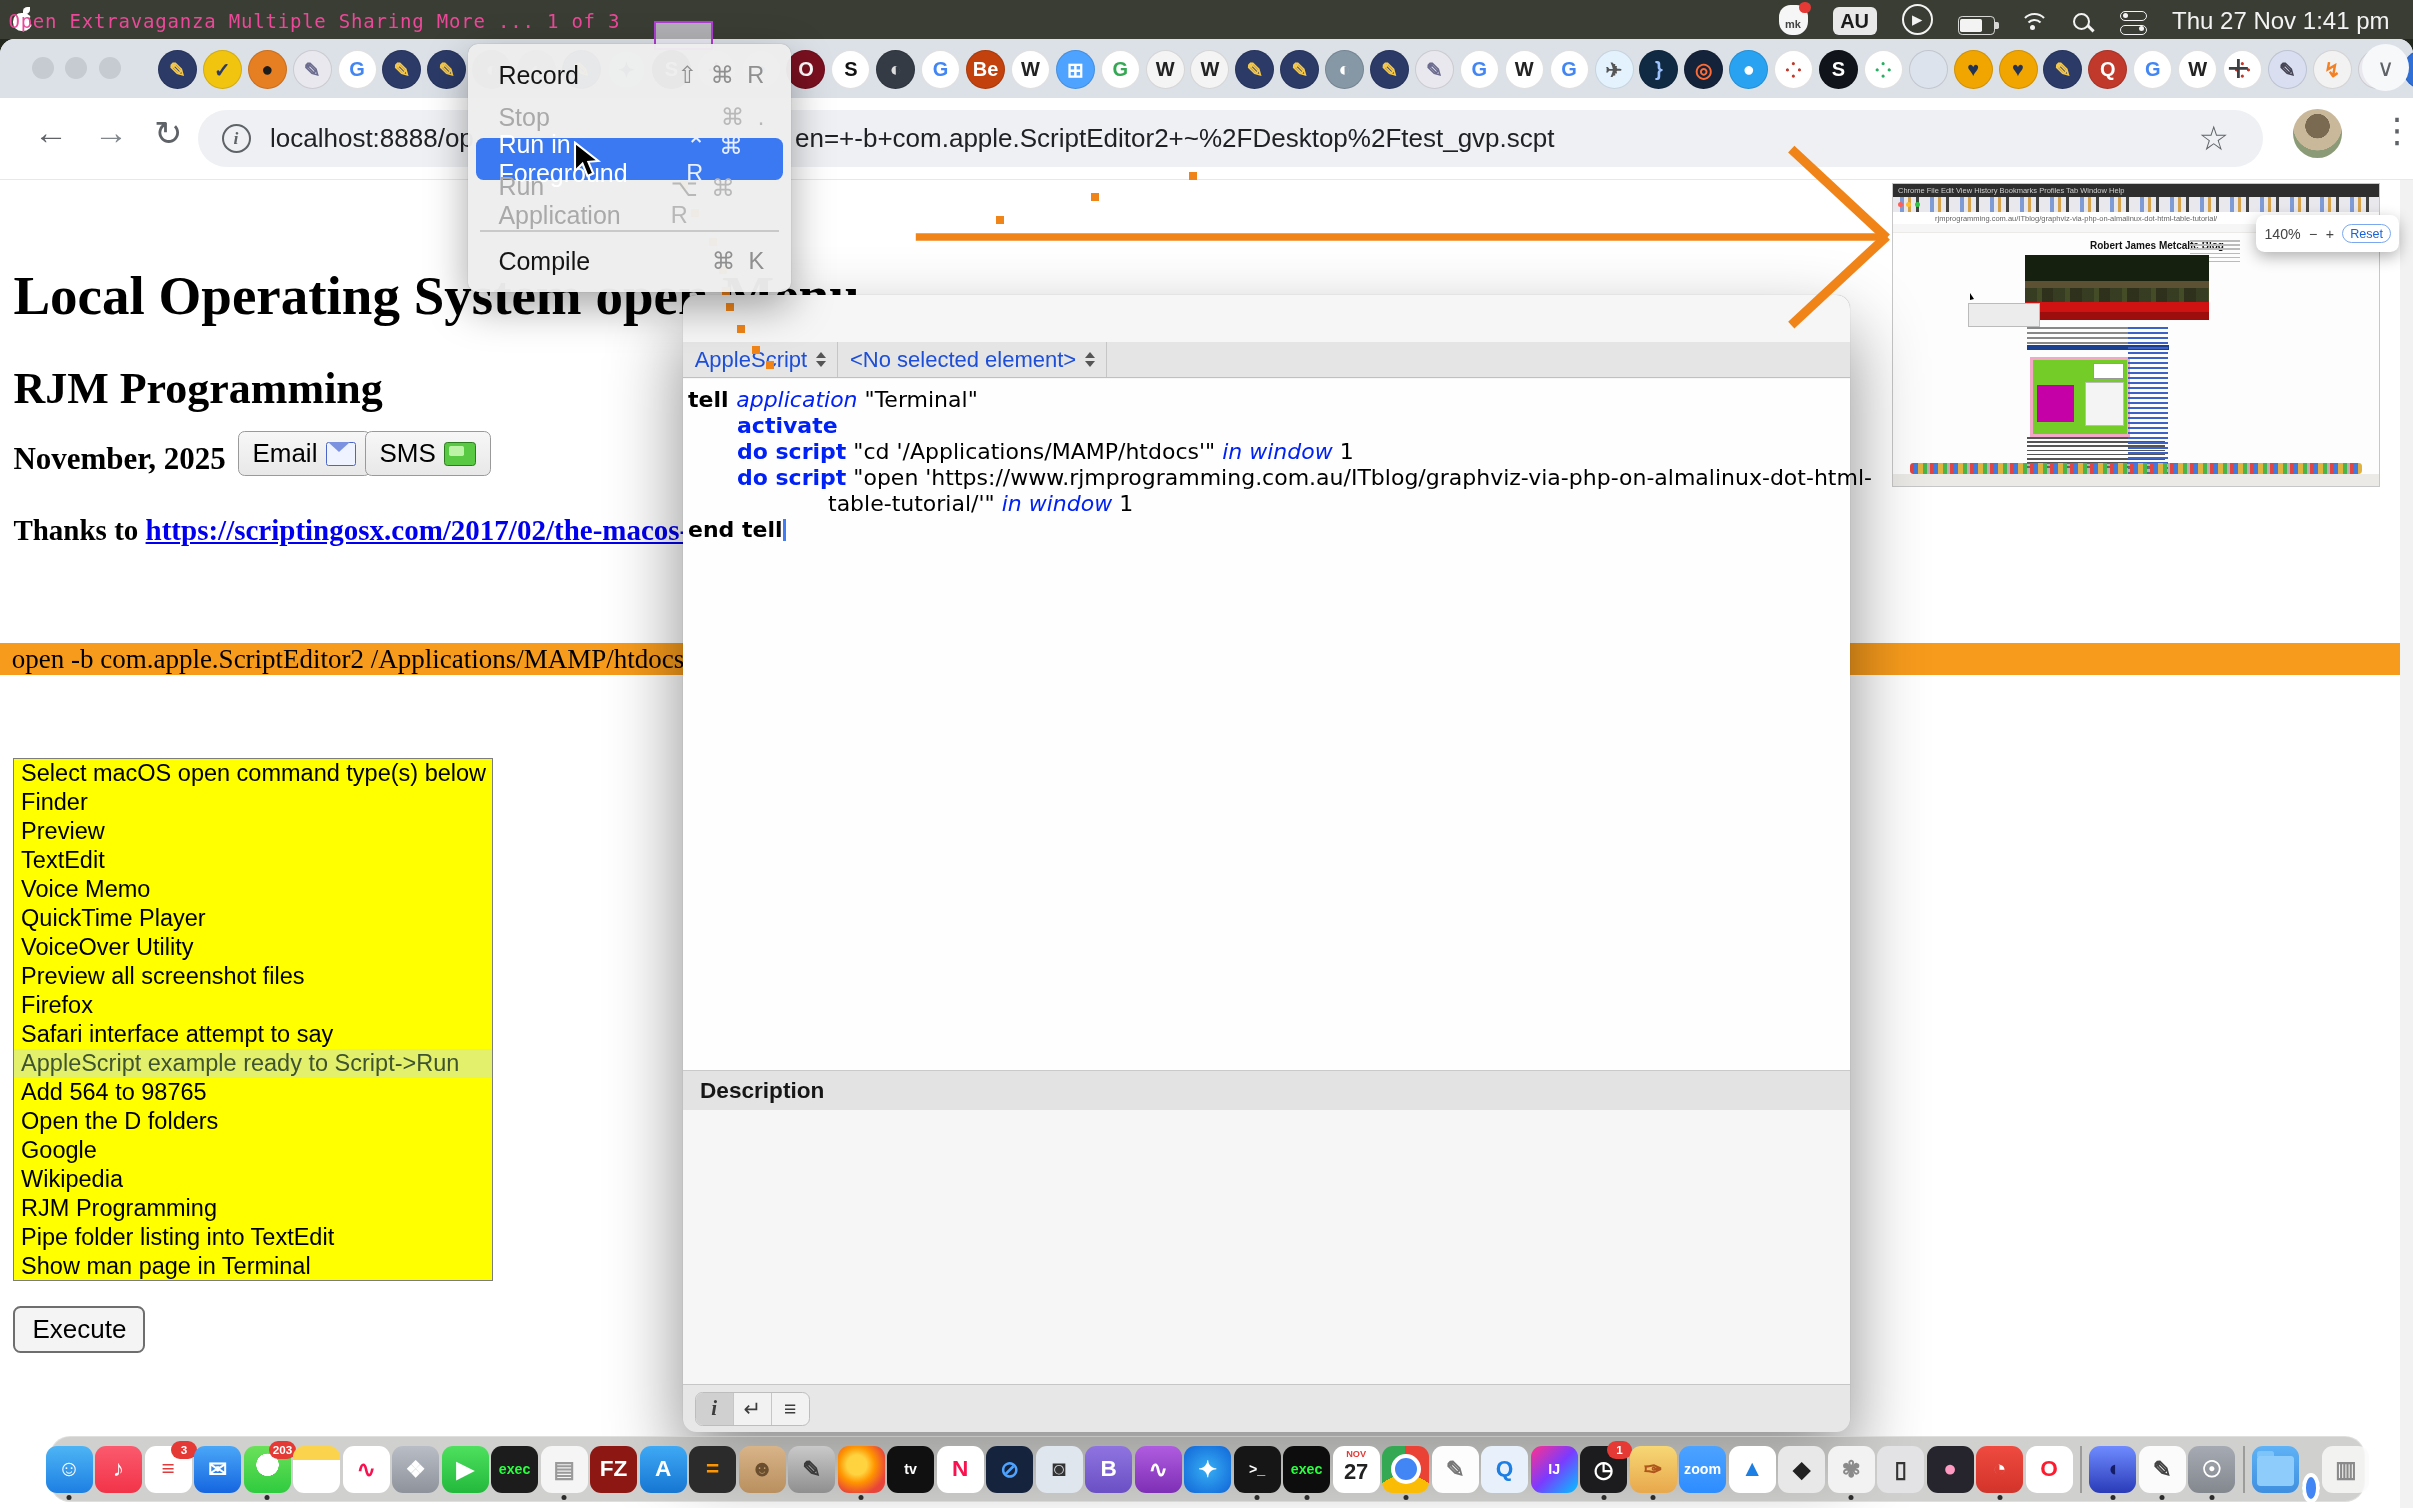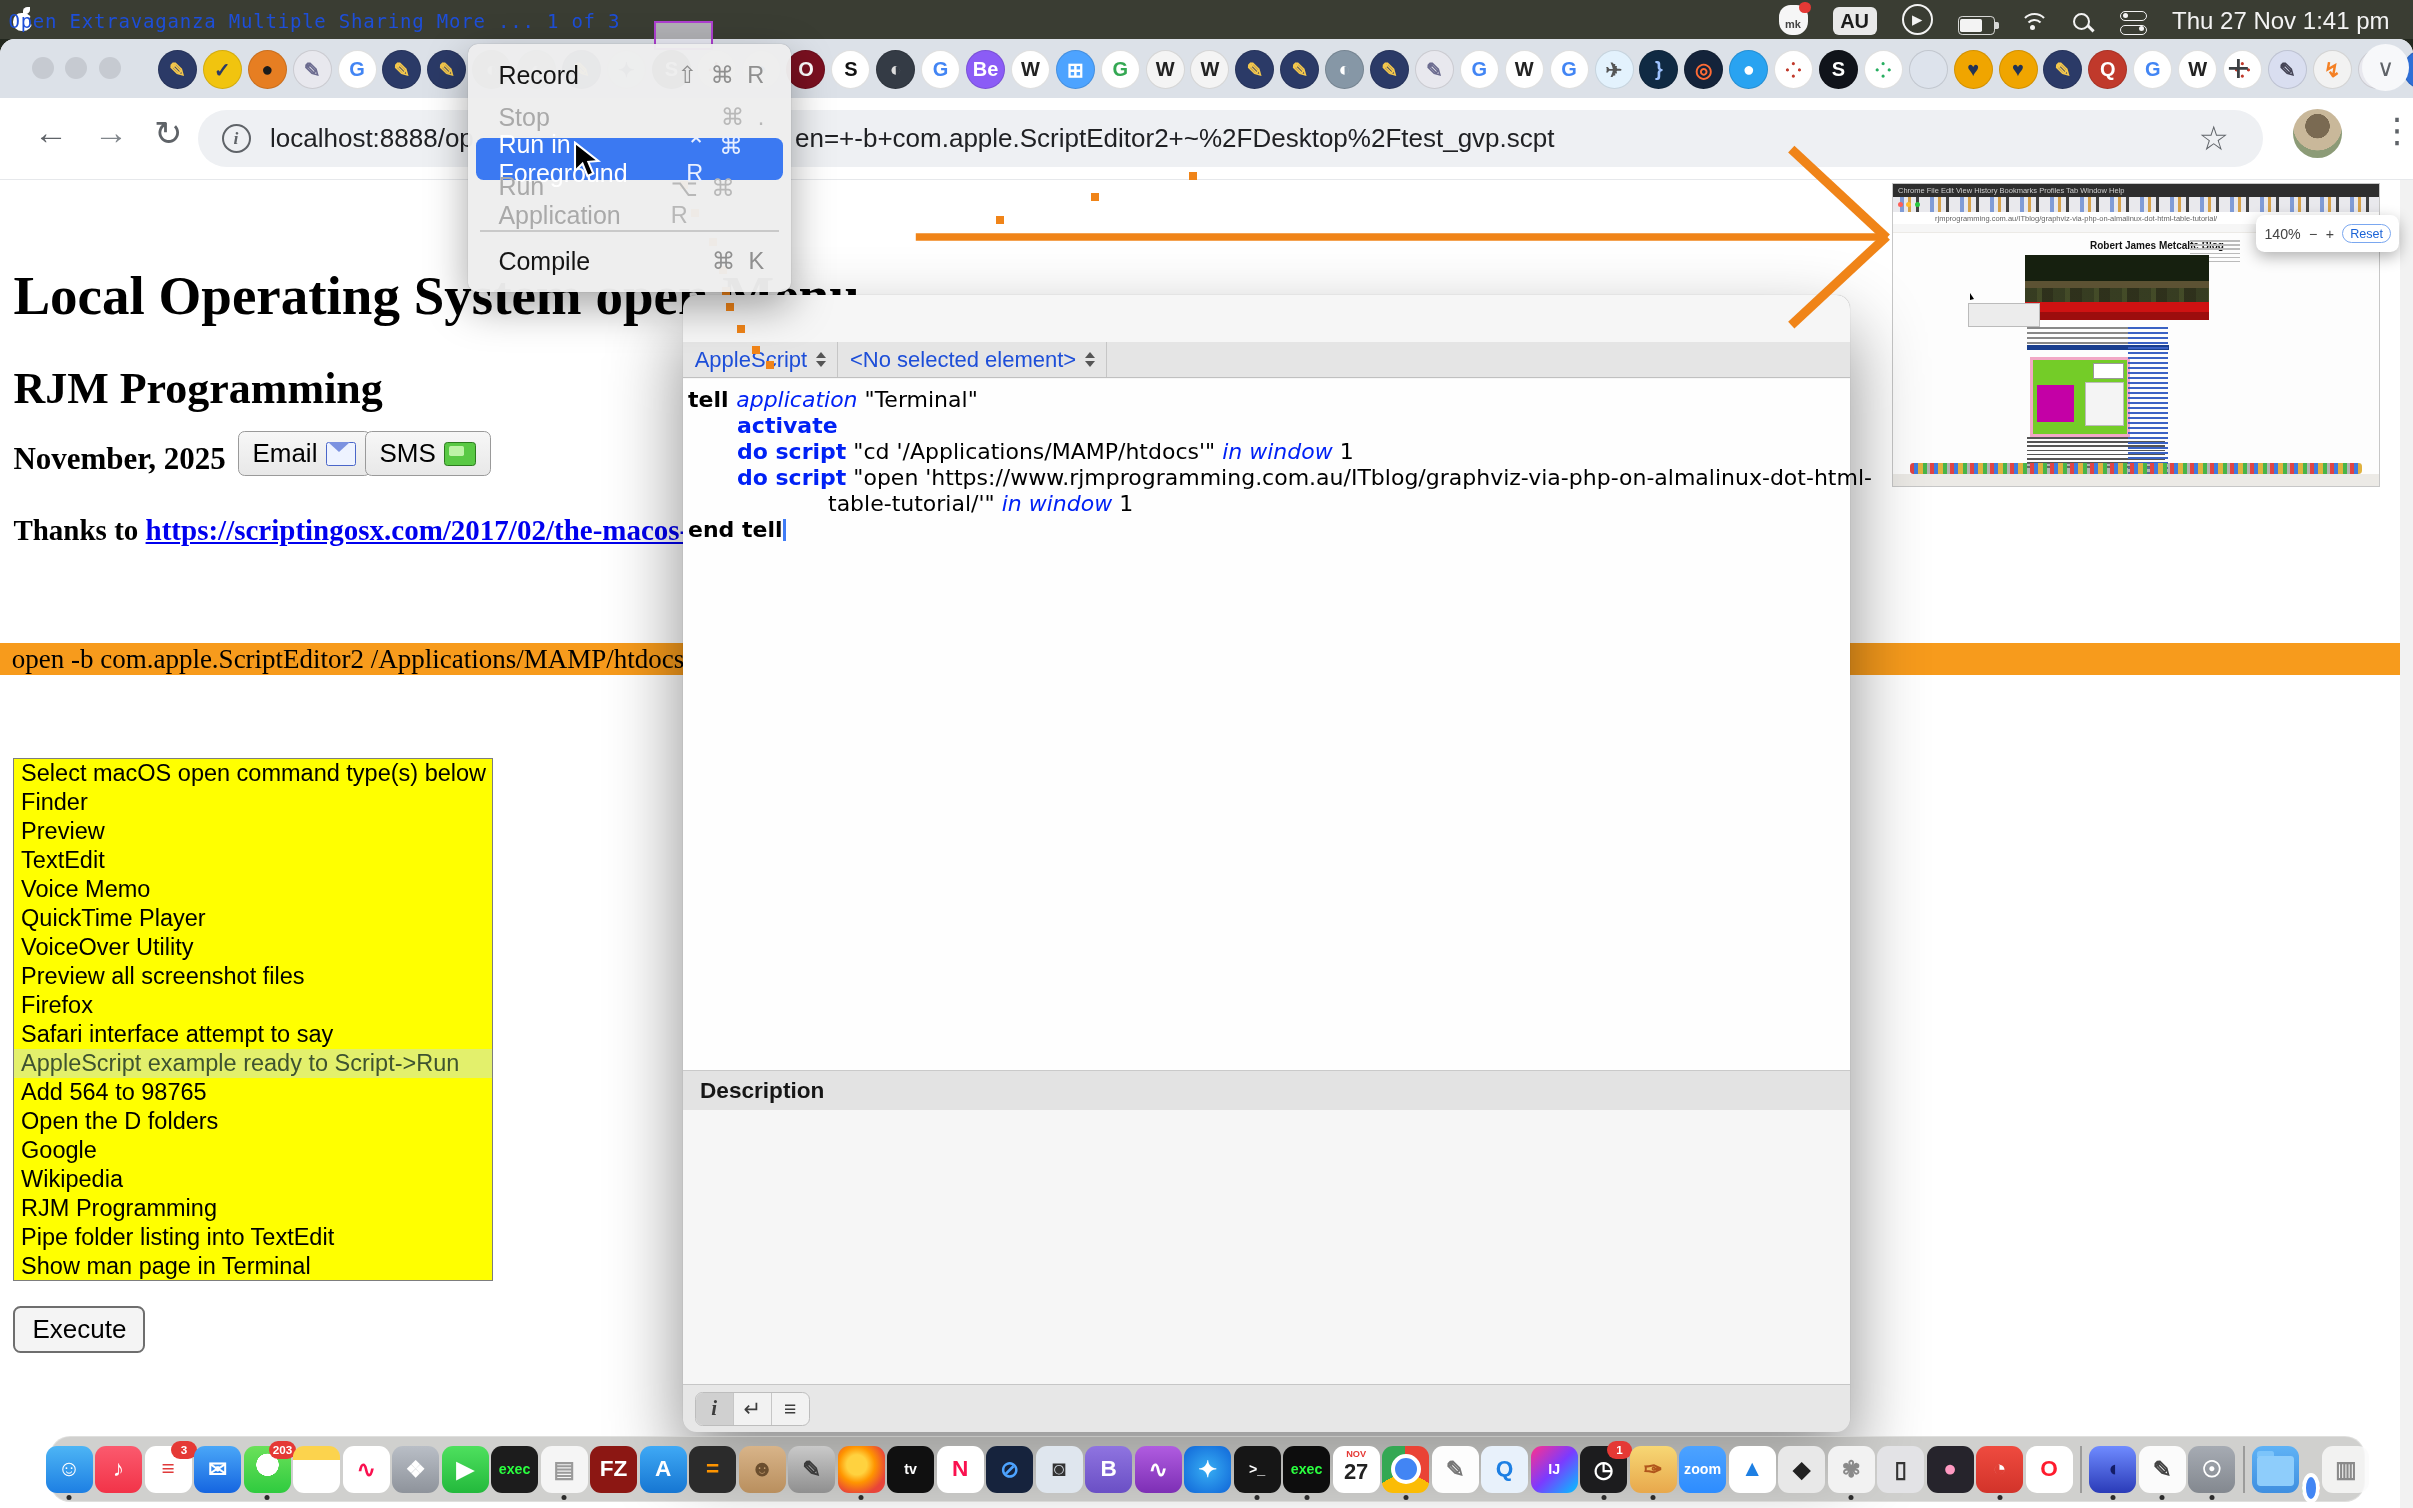--- a/index.html
+++ b/index.html
@@ -30,21 +30,21 @@
   #wifi .w2{left:5px;top:5.9px;width:15px;height:15px;}
   #wifi .w3{left:10px;top:11.7px;width:5px;height:5px;background:#f3f3f3;border:none;border-radius:50%;}
   #search-glyph{width:22px;height:22px;position:relative;}
   #search-glyph .c{position:absolute;left:0;top:0;width:13.4px;height:13.4px;border:2.5px solid #f3f3f3;border-radius:50%;}
   #search-glyph .h{position:absolute;left:14.2px;top:14.2px;width:7.5px;height:2.5px;background:#f3f3f3;transform:rotate(45deg);}
   #cc-icon{display:flex;flex-direction:column;gap:3.4px;}
   #cc-icon .p{width:25px;height:8.4px;border:1.7px solid #f3f3f3;border-radius:5px;position:relative;}
   #cc-icon .p:first-child:after{content:"";position:absolute;left:1.7px;top:0.8px;width:5px;height:5px;background:#f3f3f3;border-radius:50%;}
   #cc-icon .p:last-child:after{content:"";position:absolute;right:1.7px;top:0.8px;width:5px;height:5px;background:#f3f3f3;border-radius:50%;}
   #menu-time{font-size:24px;}
-  #overlay-caption{position:absolute;left:8.4px;top:10px;z-index:70;color:#1d4ed8;
+  #overlay-caption{position:absolute;left:8.4px;top:10px;z-index:70;color:#ec4899;
     font-family:"DejaVu Sans Mono",monospace;font-size:19px;letter-spacing:0.8px;white-space:nowrap;}
   #glitch-box{position:absolute;left:654px;top:21px;width:55px;height:25px;border:2.5px solid #ae3fd0;background:rgba(240,238,250,.65);z-index:71;}
   
   #chrome{position:absolute;left:0;top:39px;width:2413px;height:1469px;background:#fff;border-radius:15px 15px 0 0;}
   #tabstrip{position:absolute;left:0;top:0;width:2413px;height:59px;background:#dce1e8;border-radius:15px 15px 0 0;}
   .traffic{position:absolute;top:18.4px;width:22px;height:22px;border-radius:50%;background:#c6cad1;}
   #tab-strip-favicons{position:absolute;left:158px;top:11px;display:flex;gap:5.9px;}
   .fav{width:37px;height:37px;border-radius:50%;display:flex;align-items:center;justify-content:center;
     font-size:20px;font-weight:bold;flex:0 0 auto;border:0.8px solid rgba(0,0,0,.12);}
   #new-tab-btn{position:absolute;left:2227px;top:6.7px;font-size:39px;color:#3c4043;}
@@ -209,21 +209,21 @@
         <span class="fav" style="background: rgb(149, 165, 166); color: rgb(255, 255, 255);">◐</span>
         <span class="fav" style="background: rgb(43, 58, 103); color: rgb(245, 200, 76);">✎</span>
         <span class="fav" style="background: rgb(223, 230, 238); color: rgb(52, 73, 94);">✦</span>
         <span class="fav" style="background: rgb(31, 36, 48); color: rgb(255, 255, 255);">S</span>
         <span class="fav" style="background: rgb(255, 255, 255); color: rgb(192, 57, 43);">⁘</span>
         <span class="fav" style="background: rgb(232, 240, 254); color: rgb(26, 115, 232);">◔</span>
         <span class="fav" style="background: rgb(122, 16, 32); color: rgb(255, 255, 255);">O</span>
         <span class="fav" style="background: rgb(255, 255, 255); color: rgb(17, 17, 17);">S</span>
         <span class="fav" style="background: rgb(52, 59, 69); color: rgb(221, 221, 221);">◐</span>
         <span class="fav" style="background: rgb(255, 255, 255); color: rgb(66, 133, 244);">G</span>
-        <span class="fav" style="background: #8b5cf6; color: rgb(255, 255, 255);">Be</span>
+        <span class="fav" style="background: #c2410c; color: rgb(255, 255, 255);">Be</span>
         <span class="fav" style="background: rgb(255, 255, 255); color: rgb(34, 34, 34);">W</span>
         <span class="fav" style="background: rgb(77, 163, 255); color: rgb(255, 255, 255);">⊞</span>
         <span class="fav" style="background: rgb(255, 255, 255); color: rgb(52, 168, 83);">G</span>
         <span class="fav" style="background: rgb(244, 244, 244); color: rgb(34, 34, 34);">W</span>
         <span class="fav" style="background: rgb(244, 244, 244); color: rgb(34, 34, 34);">W</span>
         <span class="fav" style="background: rgb(43, 58, 103); color: rgb(245, 200, 76);">✎</span>
         <span class="fav" style="background: rgb(43, 58, 103); color: rgb(245, 200, 76);">✎</span>
         <span class="fav" style="background: rgb(134, 151, 166); color: rgb(255, 255, 255);">◐</span>
         <span class="fav" style="background: rgb(43, 58, 103); color: rgb(245, 200, 76);">✎</span>
         <span class="fav" style="background: rgb(232, 232, 238); color: rgb(107, 107, 143);">✎</span>

